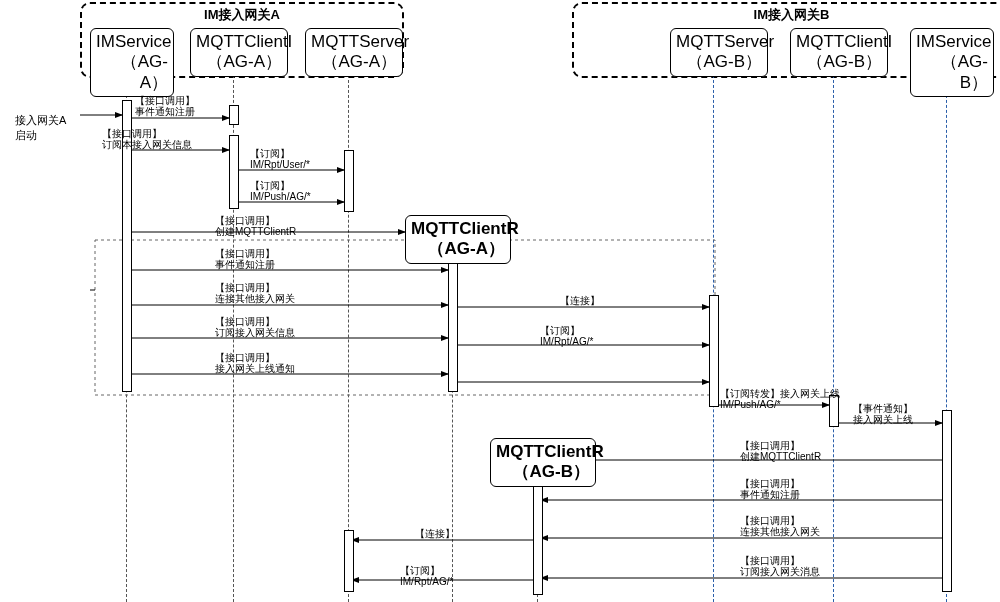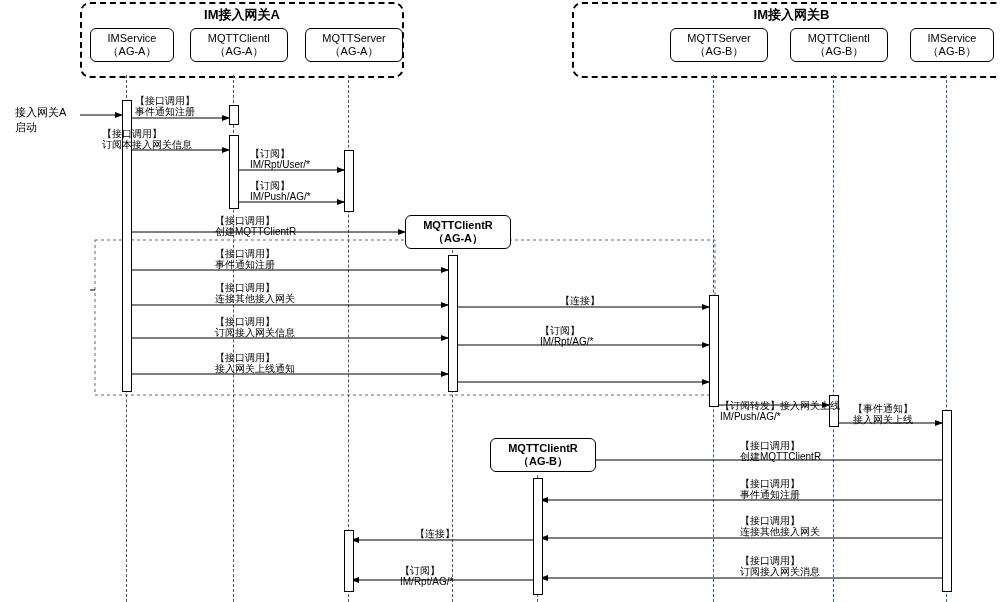--- a/index.html
+++ b/index.html
@@ -27,22 +27,22 @@
     font-weight: bold;
     font-size: 13px;
     padding-top: 2px;
   }
   
   .lifeline-head {
     position: absolute;
     border: 1.5px solid #000;
     border-radius: 6px;
     background: #fff;
-    text-align: center;
-    font-size: 11px;
+    text-align: right;
+    font-size: 17px;
     line-height: 1.2;
     padding: 3px 5px;
     z-index: 3;
   }
   .lifeline-head.mid {
     z-index: 4;
   }
   
   .lifeline {
     position: absolute;
@@ -68,20 +68,21 @@
     line-height: 1.1;
     z-index: 3;
     white-space: nowrap;
   }
   
   .note {
     position: absolute;
     font-size: 11px;
     line-height: 1.4;
     z-index: 3;
+    margin-top: 8px;
   }
   
   svg.arrows {
     position: absolute;
     top: 0; left: 0;
     width: 1000px;
     height: 602px;
     z-index: 1;
   }
 </style>
@@ -158,21 +159,21 @@
   <div class="msg-label" style="left:102px; top:128px;"><span>【接口调用】<br>订阅本接入网关信息</span></div>
   <div class="msg-label" style="left:250px; top:148px;"><span>【订阅】<br>IM/Rpt/User/*</span></div>
   <div class="msg-label" style="left:250px; top:180px;"><span>【订阅】<br>IM/Push/AG/*</span></div>
   <div class="msg-label" style="left:215px; top:215px;"><span>【接口调用】<br>创建MQTTClientR</span></div>
   <div class="msg-label" style="left:215px; top:248px;"><span>【接口调用】<br>事件通知注册</span></div>
   <div class="msg-label" style="left:215px; top:282px;"><span>【接口调用】<br>连接其他接入网关</span></div>
   <div class="msg-label" style="left:560px; top:295px;"><span>【连接】</span></div>
   <div class="msg-label" style="left:215px; top:316px;"><span>【接口调用】<br>订阅接入网关信息</span></div>
   <div class="msg-label" style="left:540px; top:325px;"><span>【订阅】<br>IM/Rpt/AG/*</span></div>
   <div class="msg-label" style="left:215px; top:352px;"><span>【接口调用】<br>接入网关上线通知</span></div>
-  <div class="msg-label" style="left:720px; top:388px;margin-top:12px;"><span>【订阅转发】接入网关上线<br>IM/Push/AG/*</span></div>
+  <div class="msg-label" style="left:720px; top:388px;"><span>【订阅转发】接入网关上线<br>IM/Push/AG/*</span></div>
   <div class="msg-label" style="left:853px; top:403px;"><span>【事件通知】<br>接入网关上线</span></div>
   <div class="msg-label" style="left:740px; top:440px;"><span>【接口调用】<br>创建MQTTClientR</span></div>
   <div class="msg-label" style="left:740px; top:478px;"><span>【接口调用】<br>事件通知注册</span></div>
   <div class="msg-label" style="left:740px; top:515px;"><span>【接口调用】<br>连接其他接入网关</span></div>
   <div class="msg-label" style="left:415px; top:528px;"><span>【连接】</span></div>
   <div class="msg-label" style="left:740px; top:555px;"><span>【接口调用】<br>订阅接入网关消息</span></div>
   <div class="msg-label" style="left:400px; top:565px;"><span>【订阅】<br>IM/Rpt/AG/*</span></div>
 
   <svg class="arrows">
     <defs>

